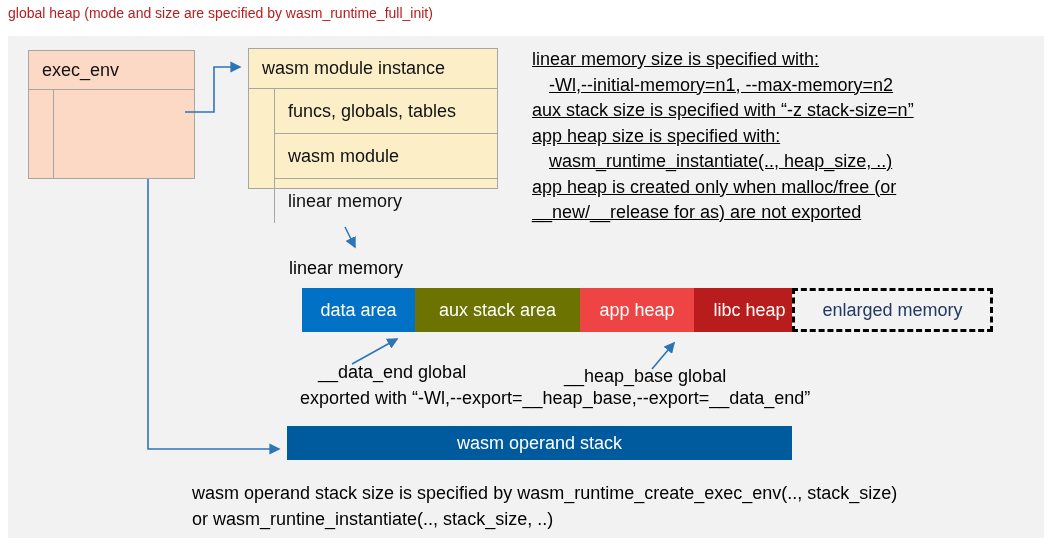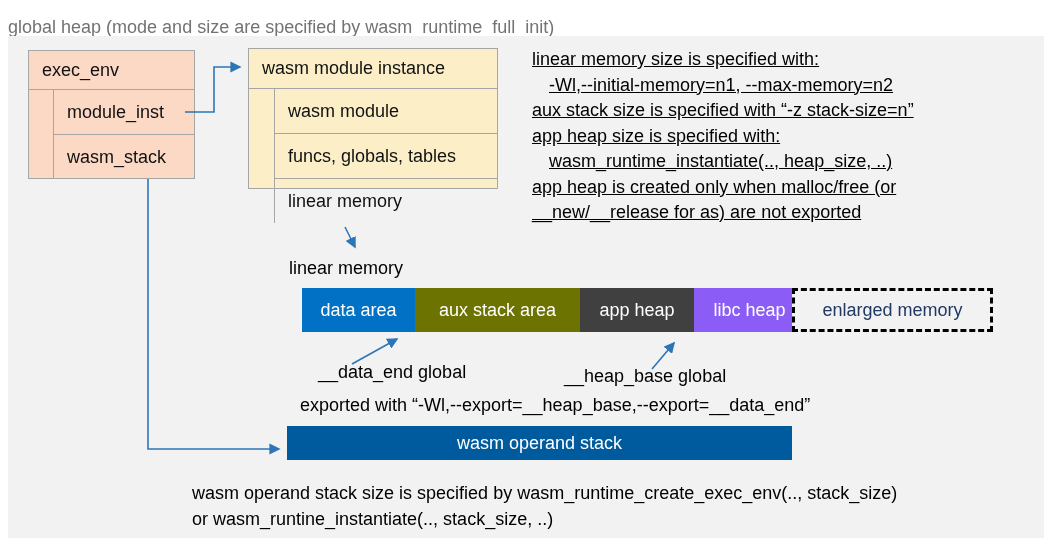--- a/index.html
+++ b/index.html
@@ -1,20 +1,20 @@
 <!DOCTYPE html>
 <html><head>
 <meta charset="utf-8">
 <style>
   html,body{margin:0;padding:0;background:#fff;}
   .canvas{
     position:relative;width:1054px;height:547px;background:#ffffff;
     font-family:"Liberation Sans",sans-serif;color:#111;overflow:hidden;
   }
-  .title{position:absolute;left:8px;top:5px;font-size:18px;color:#737373;margin-top:12px;}
+  .title{position:absolute;left:8px;top:5px;font-size:14px;color:#b91c1c;}
   .panel{position:absolute;left:8px;top:36px;width:1036px;height:502px;background:#F2F2F2;}
 
   
   .structbox{position:absolute;border:1px solid #A6A6A6;box-sizing:border-box;font-size:18px;}
   .exec-box{left:28px;top:50px;width:167px;height:129px;background:#FBD9C5;}
   .inst-box{left:248px;top:48px;width:250px;height:141px;background:#FCEFC7;}
   .structbox .hdr{display:flex;align-items:center;padding-left:13px;border-bottom:1px solid #A6A6A6;box-sizing:border-box;}
   .exec-box .hdr{height:39px;}
   .inst-box .hdr{height:40px;}
   .structbox .body{display:flex;}
@@ -28,31 +28,31 @@
   
   .notes-right{position:absolute;left:532px;top:47px;font-size:18px;line-height:25.5px;color:#000;text-decoration:underline;}
   .notes-right .indent{padding-left:17px;}
 
   
   .linmem-label{position:absolute;left:289px;top:258px;font-size:18px;color:#000;}
   .membar{position:absolute;left:290px;top:288px;height:44px;display:flex;}
   .seg{display:flex;align-items:center;justify-content:center;color:#fff;font-size:18px;box-sizing:border-box;}
   .seg1{width:113px;background:#0071C5;margin-left:12px;}
   .seg2{width:165px;background:#6C7300;}
-  .seg3{width:114px;background:#404040;}
-  .seg4{width:111px;background:#8b5cf6;}
+  .seg3{width:114px;background:#ef4444;}
+  .seg4{width:111px;background:#b91c1c;}
   .enlarged{position:absolute;left:792px;top:288px;width:201px;height:44px;border:3px dashed #000;
     box-sizing:border-box;display:flex;align-items:center;justify-content:center;
     color:#1F3864;font-size:18px;background:#F2F2F2;}
 
   
   .ann{position:absolute;font-size:18px;color:#000;}
   .ann-dataend{left:318px;top:362px;}
   .ann-heapbase{left:564px;top:366px;}
-  .ann-exported{left:300px;top:388px;margin-top:7px;}
+  .ann-exported{left:300px;top:388px;}
 
   
   .opstack{position:absolute;left:287px;top:426px;width:505px;height:34px;background:#005A9E;
     color:#fff;display:flex;align-items:center;justify-content:center;font-size:18px;}
 
   
   .notes-bottom{position:absolute;left:192px;top:480px;font-size:18px;line-height:26px;color:#000;}
 
   
   svg.arrows{position:absolute;left:0;top:0;width:1054px;height:547px;pointer-events:none;}
@@ -64,34 +64,30 @@
 <div class="canvas">
 
   <div class="title">global heap (mode and size are specified by wasm_runtime_full_init)</div>
 
   <div class="panel"></div>
 
   <div class="structbox exec-box">
     <div class="hdr">exec_env</div>
     <div class="body">
       <div class="strip"></div>
-      <div class="rows">
-        <div class="row">module_inst</div>
-        <div class="row">wasm_stack</div>
-      </div>
     </div>
   </div>
 
   <div class="structbox inst-box">
     <div class="hdr">wasm module instance</div>
     <div class="body">
       <div class="strip"></div>
       <div class="rows">
+        <div class="row">funcs, globals, tables</div>
         <div class="row">wasm module</div>
-        <div class="row">funcs, globals, tables</div>
         <div class="row">linear memory</div>
       </div>
     </div>
   </div>
 
   <div class="notes-right">
     <div>linear memory size is specified with:</div>
     <div class="indent">-Wl,--initial-memory=n1, --max-memory=n2</div>
     <div>aux stack size is specified with “-z stack-size=n”</div>
     <div>app heap size is specified with:</div>

